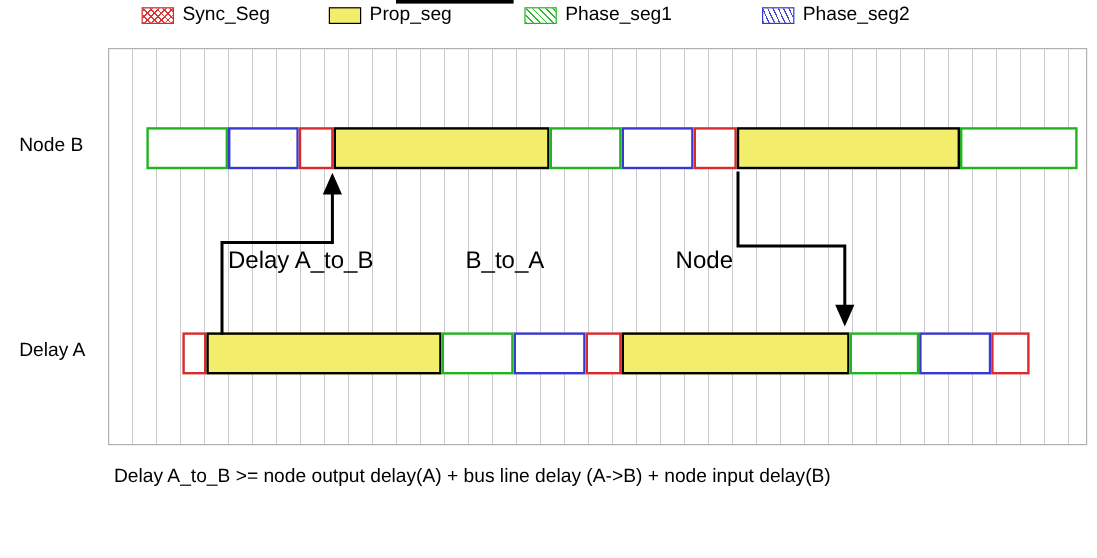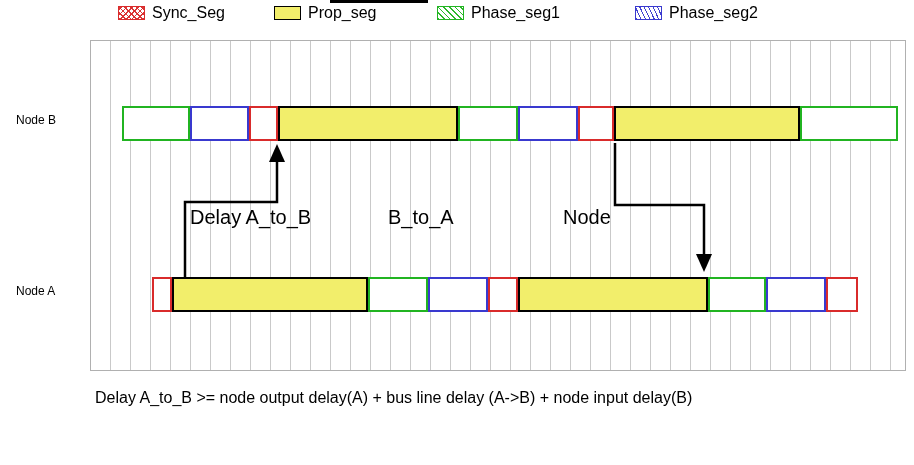--- a/index.html
+++ b/index.html
@@ -79,21 +79,21 @@
     position: absolute;
     top: 0;
     height: 35px;
     border: 2px solid #000;
     background: #fff;
   }
 
   .node-label {
     position: absolute;
     left: 16px;
-    font-size: 12px;
+    font-size: 16px;
     z-index: 3;
     white-space: nowrap;
   }
   #node-b-label { top: 113px; }
   #node-a-label { top: 284px; }
 
   
   .arrows {
     position: absolute;
     left: 0; top: 0;
@@ -143,21 +143,21 @@
     <span class="legend-label">Phase_seg1</span>
   </div>
   <div class="legend-item" id="legend-ps2">
     <span class="swatch swatch-ps2"></span>
     <span class="legend-label">Phase_seg2</span>
   </div>
 
   <div class="plot"></div>
 
   <div class="node-label" id="node-b-label">Node B</div>
-  <div class="node-label" id="node-a-label">Node A</div>
+  <div class="node-label" id="node-a-label">Delay A</div>
 
   <div class="band" id="node-b-band">
       <div class="seg" style="left: 122px; width: 68px; background: rgb(255, 255, 255); border-color: rgb(33, 180, 33);"></div>
       <div class="seg" style="left: 190px; width: 59px; background: rgb(255, 255, 255); border-color: rgb(57, 57, 207);"></div>
       <div class="seg" style="left: 249px; width: 29px; background: rgb(255, 255, 255); border-color: rgb(217, 43, 43);"></div>
       <div class="seg" style="left: 278px; width: 180px; background: rgb(242, 238, 107); border-color: rgb(0, 0, 0);"></div>
       <div class="seg" style="left: 458px; width: 60px; background: rgb(255, 255, 255); border-color: rgb(33, 180, 33);"></div>
       <div class="seg" style="left: 518px; width: 60px; background: rgb(255, 255, 255); border-color: rgb(57, 57, 207);"></div>
       <div class="seg" style="left: 578px; width: 36px; background: rgb(255, 255, 255); border-color: rgb(217, 43, 43);"></div>
       <div class="seg" style="left: 614px; width: 186px; background: rgb(242, 238, 107); border-color: rgb(0, 0, 0);"></div>

